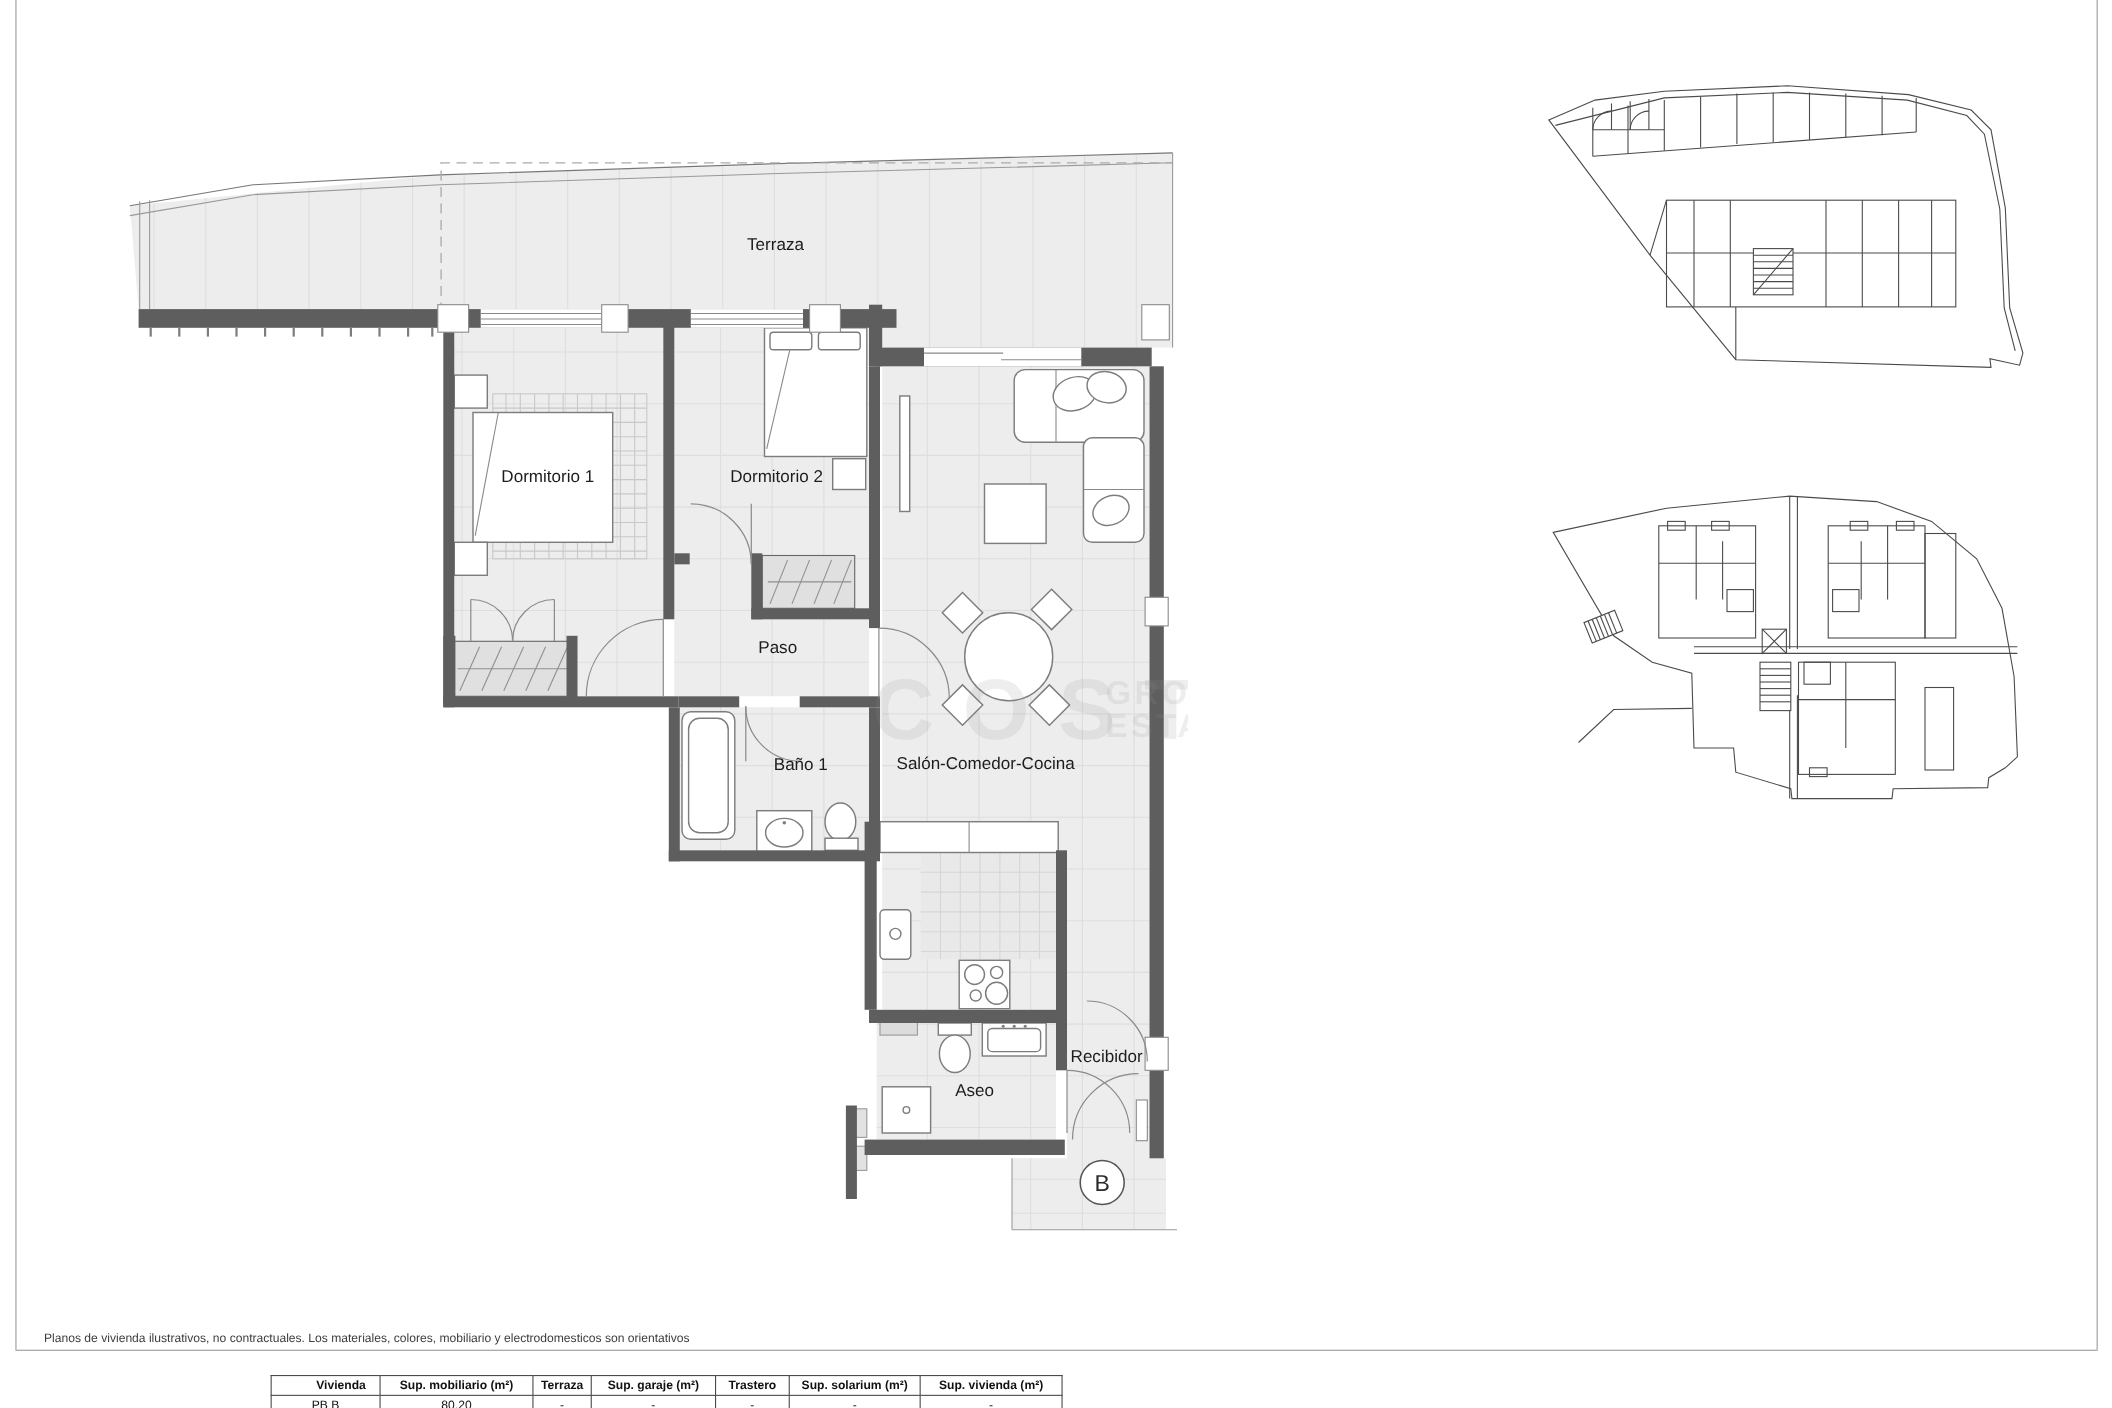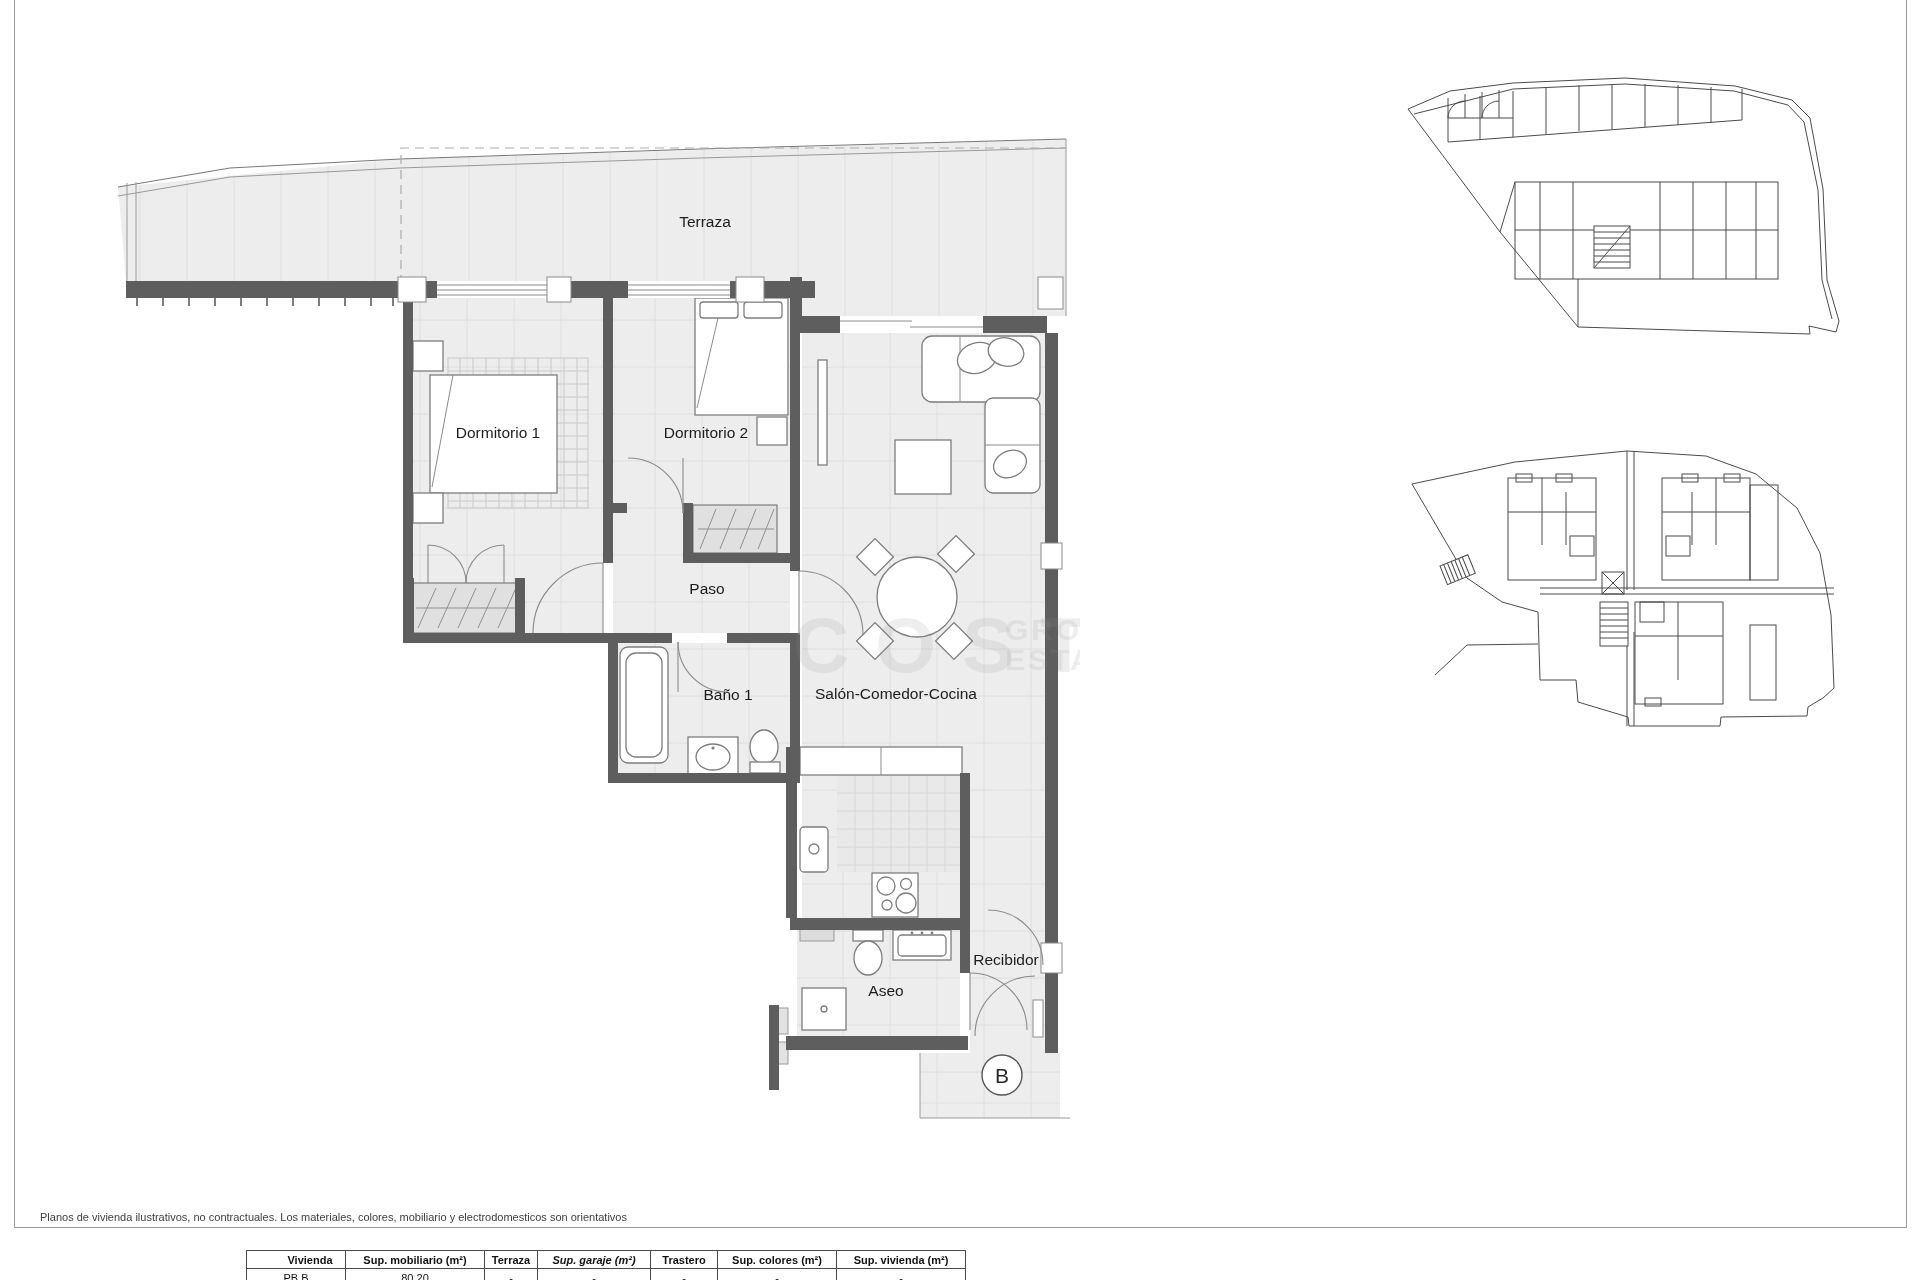--- a/index.html
+++ b/index.html
@@ -489,23 +489,23 @@
   </svg>
 
   <div class="disclaimer">Planos de vivienda ilustrativos, no contractuales. Los materiales, colores, mobiliario y electrodomesticos son orientativos</div>
 
   <table class="spec-table">
     <thead>
       <tr>
         <th style="min-width:62px;padding-left:32px;">Vivienda</th>
         <th style="min-width:130px;">Sup. mobiliario (m²)</th>
         <th style="min-width:44px;">Terraza</th>
-        <th style="min-width:104px;font-style:italic;">Sup. garaje (m²)</th>
+        <th style="min-width:104px;">Sup. garaje (m²)</th>
         <th style="min-width:58px;">Trastero</th>
-        <th style="min-width:110px;">Sup. colores (m²)</th>
+        <th style="min-width:110px;">Sup. solarium (m²)</th>
         <th style="min-width:120px;">Sup. vivienda (m²)</th>
       </tr>
     </thead>
     <tbody>
       <tr>
         <td>PB B</td>
         <td>80.20</td>
         <td>-</td>
         <td>-</td>
         <td>-</td>

